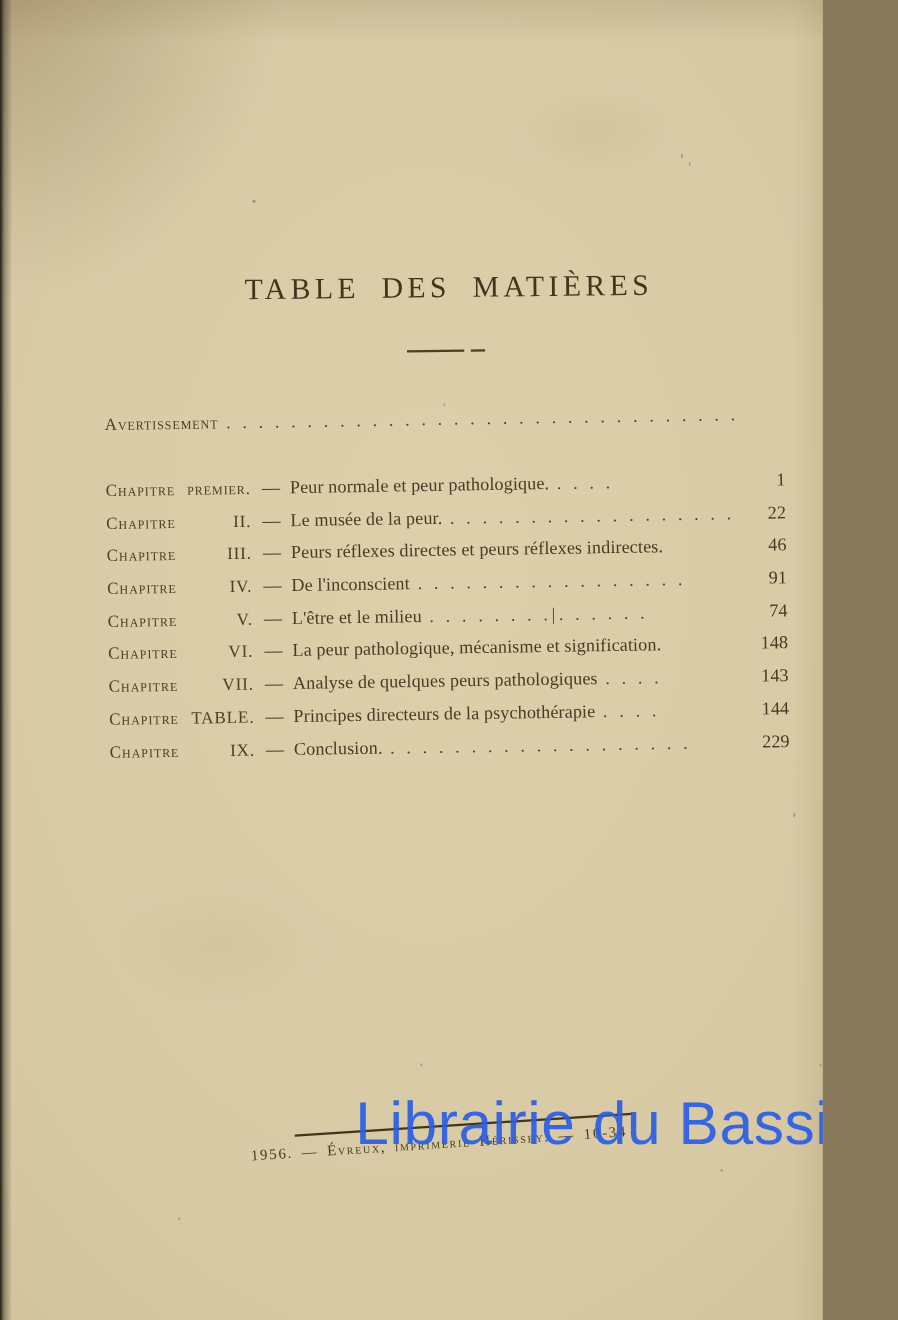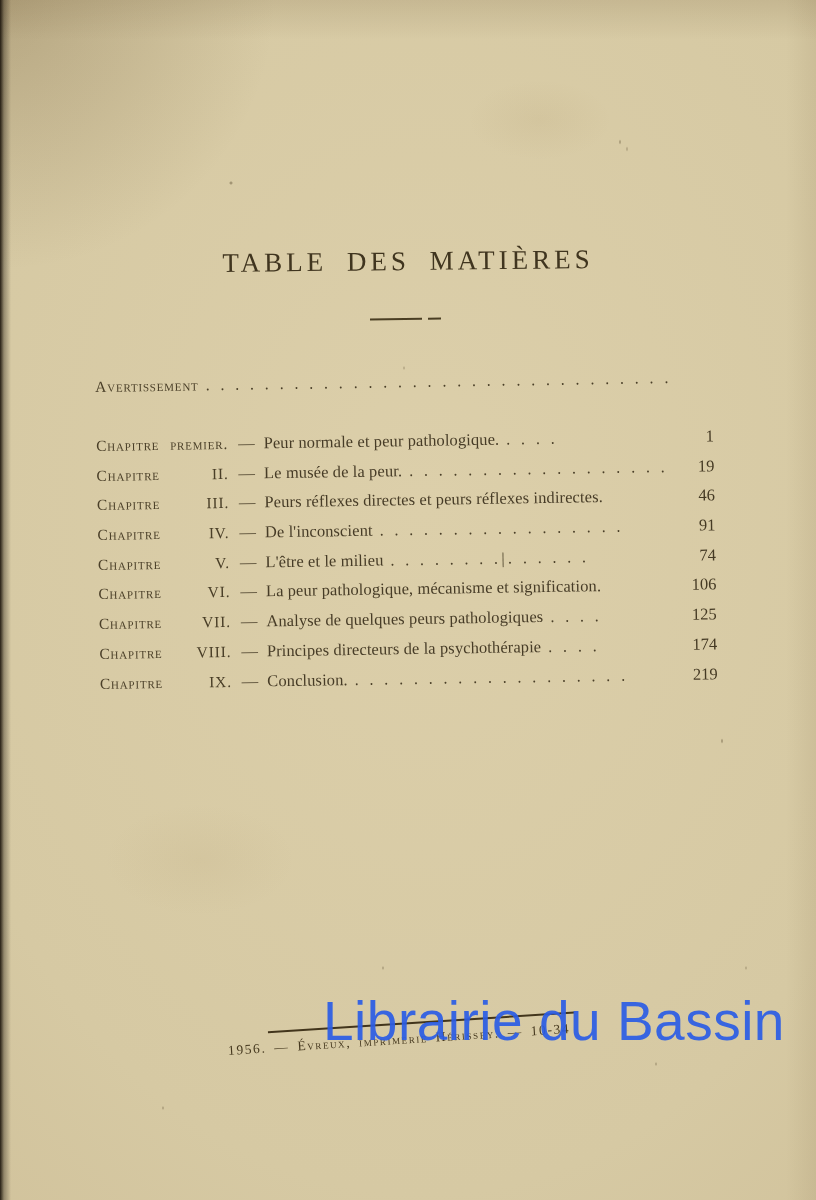--- a/index.html
+++ b/index.html
@@ -1,19 +1,19 @@
 <!DOCTYPE html>
 <html><head>
 <meta charset="utf-8">
 <style>
   html, body { margin: 0; padding: 0; background: #8a7a5c; }
 
   .photo {
     position: relative;
-    width: 816px;
+    width: 748px;
     height: 1200px;
     overflow: hidden;
     font-family: "Liberation Serif", serif;
     color: #473c27;
     background:
       
       radial-gradient(3px 3px at 231px 183px, rgba(70,55,30,0.55), rgba(70,55,30,0) 70%),
       radial-gradient(2px 4px at 620px 142px, rgba(70,55,30,0.45), rgba(70,55,30,0) 70%),
       radial-gradient(2px 4px at 627px 149px, rgba(70,55,30,0.35), rgba(70,55,30,0) 70%),
       radial-gradient(2px 4px at 722px 741px, rgba(70,55,30,0.5), rgba(70,55,30,0) 70%),
@@ -165,21 +165,21 @@
       <span class="leader">. .   . .</span>
       <span class="pagenum">1</span>
     </div>
 
     <div class="row">
       <span class="sc chap-word">Chapitre</span>
       <span class="sc chap-num">II.</span>
       <span class="dash">—</span>
       <span class="entry-title">Le musée de la peur.</span>
       <span class="leader">. . . . . . . . . . . . . . . . . .</span>
-      <span class="pagenum">19</span>
+      <span class="pagenum">22</span>
     </div>
 
     <div class="row">
       <span class="sc chap-word">Chapitre</span>
       <span class="sc chap-num">III.</span>
       <span class="dash">—</span>
       <span class="entry-title">Peurs réflexes directes et peurs réflexes indirectes.</span>
       <span class="leader"></span>
       <span class="pagenum">46</span>
     </div>
@@ -201,48 +201,48 @@
       <span class="leader">. . . . . . . .|. . . . . .</span>
       <span class="pagenum">74</span>
     </div>
 
     <div class="row">
       <span class="sc chap-word">Chapitre</span>
       <span class="sc chap-num">VI.</span>
       <span class="dash">—</span>
       <span class="entry-title">La peur pathologique, mécanisme et signification.</span>
       <span class="leader"></span>
-      <span class="pagenum">106</span>
+      <span class="pagenum">148</span>
     </div>
 
     <div class="row">
       <span class="sc chap-word">Chapitre</span>
       <span class="sc chap-num">VII.</span>
       <span class="dash">—</span>
       <span class="entry-title">Analyse de quelques peurs pathologiques</span>
       <span class="leader">. . . .</span>
-      <span class="pagenum">125</span>
-    </div>
-
-    <div class="row">
-      <span class="sc chap-word">Chapitre</span>
-      <span class="sc chap-num">VIII.</span>
+      <span class="pagenum">143</span>
+    </div>
+
+    <div class="row">
+      <span class="sc chap-word">Chapitre</span>
+      <span class="sc chap-num">TABLE.</span>
       <span class="dash">—</span>
       <span class="entry-title">Principes directeurs de la psychothérapie</span>
       <span class="leader">. . . .</span>
-      <span class="pagenum">174</span>
+      <span class="pagenum">144</span>
     </div>
 
     <div class="row">
       <span class="sc chap-word">Chapitre</span>
       <span class="sc chap-num">IX.</span>
       <span class="dash">—</span>
       <span class="entry-title">Conclusion.</span>
       <span class="leader">. . . . . . . . . . . . . . . . . . .</span>
-      <span class="pagenum">219</span>
+      <span class="pagenum">229</span>
     </div>
 
   </div>
 
   <div class="imprint-block">
     <div class="imprint-rule"></div>
     <div class="imprint-text">1956. — Évreux, imprimerie Hérissey. — 10-34</div>
   </div>
 
   <div class="watermark">Librairie du Bassin</div>

